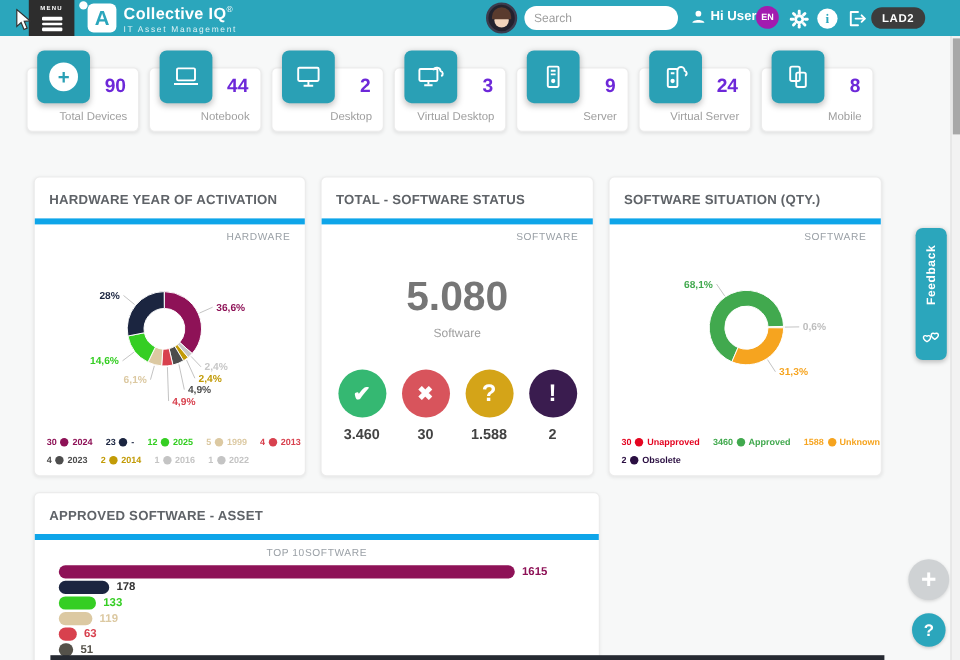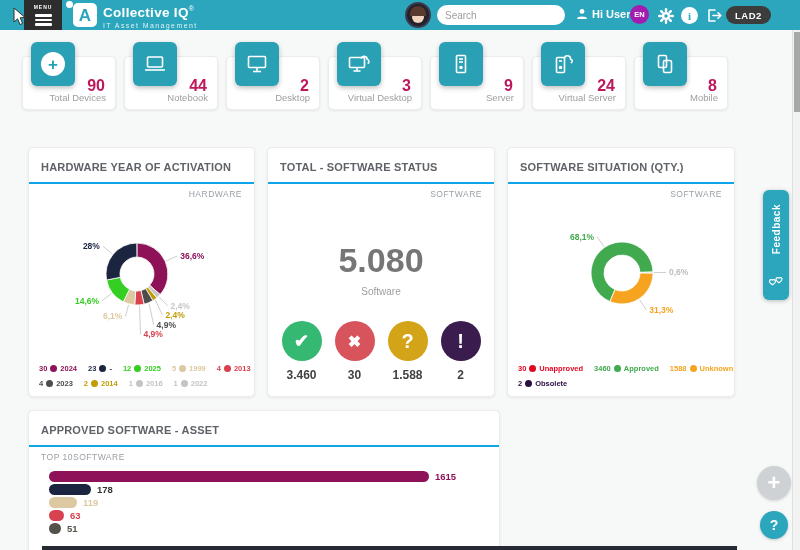--- a/index.html
+++ b/index.html
@@ -28,42 +28,42 @@
   .lang-badge{position:absolute;left:630px;top:5px;width:19px;height:19px;border-radius:50%;background:#a21caf;color:#fff;font-size:7.5px;font-weight:bold;display:flex;align-items:center;justify-content:center;cursor:pointer}
   .tb-ic{position:absolute;top:7px;width:17px;height:17px;cursor:pointer;display:flex;align-items:center;justify-content:center}
   .info-circle{background:#fff;border-radius:50%;color:#2BA6BC;font-weight:bold;font-size:11px;font-family:"Liberation Serif",serif}
   .env-badge{position:absolute;left:726px;top:6px;height:18px;padding:0 9px;border-radius:9px;background:#3c3c3c;color:#fff;font-size:9.5px;font-weight:bold;letter-spacing:.5px;display:flex;align-items:center;cursor:pointer}
   .cursor{position:absolute;left:13px;top:7px;z-index:60}
 
   
   .stats-row{position:absolute;top:56px;left:22px;display:flex;gap:8px;z-index:5}
   .stat-card{position:relative;width:94px;height:54px;background:#fff;border:1px solid #ececec;border-radius:5px;box-shadow:0 1px 3px rgba(0,0,0,.08);cursor:pointer}
   .stat-tile{position:absolute;left:8px;top:-15px;width:44px;height:44px;background:#2AA0B5;border-radius:6px;box-shadow:0 2px 5px rgba(0,0,0,.25);display:flex;align-items:center;justify-content:center}
-  .stat-num{position:absolute;right:10px;top:20px;font-size:16px;font-weight:bold;color:#be185d}
+  .stat-num{position:absolute;right:10px;top:7px;font-size:16px;font-weight:bold;color:#6d28d9}
   .stat-label{position:absolute;right:9px;bottom:6px;font-size:9.5px;color:#9e9e9e;white-space:nowrap}
   .plus-circ{width:24px;height:24px;border-radius:50%;background:#fff;color:#2AA0B5;font-size:17px;font-weight:bold;display:flex;align-items:center;justify-content:center;line-height:1}
 
   
   .card{position:absolute;background:#fff;border:1px solid #ececec;border-radius:5px;box-shadow:0 1px 3px rgba(0,0,0,.07)}
-  .card-head{padding:9px 12px 7px;border-bottom:2px solid #0ea5e9}
+  .card-head{padding:9px 12px 7px;border-bottom:5px solid #0ea5e9}
   .card-title{font-size:11px;font-weight:bold;color:#5f6368;letter-spacing:.2px}
   .card-badge{text-align:right;font-size:8.5px;color:#9aa0a6;letter-spacing:.5px;padding:5px 12px 0}
-  .sub-row{display:flex;justify-content:flex-start;padding:5px 12px 0;font-size:8.5px;color:#9aa0a6;letter-spacing:.5px}
+  .sub-row{display:flex;justify-content:center;padding:5px 12px 0;font-size:8.5px;color:#9aa0a6;letter-spacing:.5px}
   #card-hw{left:28px;top:147px;width:227px;height:250px}
   #card-status{left:267px;top:147px;width:228px;height:250px}
   #card-situation{left:507px;top:147px;width:228px;height:250px}
   #card-approved{left:28px;top:410px;width:472px;height:170px}
   .donut-svg{position:absolute;left:0;top:38px;pointer-events:none}
   .legend{position:absolute;left:10px;bottom:8px;right:6px}
   .lg-row{display:flex;align-items:center;gap:11px;margin-top:6px;flex-wrap:nowrap}
   .lg-item{display:flex;align-items:center;gap:3px;font-size:7.5px;font-weight:bold;white-space:nowrap}
   .lg-dot{width:7px;height:7px;border-radius:50%;display:inline-block}
 
   
-  .big-num{margin-top:42px;text-align:center;font-size:34px;font-weight:bold;color:#767676}
+  .big-num{margin-top:26px;text-align:center;font-size:34px;font-weight:bold;color:#767676}
   .big-lbl{text-align:center;font-size:10px;color:#9e9e9e;margin-top:6px}
   .status-row{display:flex;justify-content:center;gap:13px;margin-top:24px}
   .status-col{display:flex;flex-direction:column;align-items:center;gap:7px}
   .status-circle{width:40px;height:40px;border-radius:50%;color:#fff;display:flex;align-items:center;justify-content:center;font-weight:bold}
   .status-val{font-size:12px;font-weight:bold;color:#424242}
 
   
   .bars{position:absolute;left:20px;top:58px;right:10px}
   .bar-row{display:flex;align-items:flex-end;height:13px}
   .bar{height:11px;border-radius:6px}
@@ -399,20 +399,24 @@
   <div class="bars">
       <div class="bar-row">
         <div class="bar" style="width:380px;background:#8E1257"></div>
         <span class="bar-val" style="color:#8E1257">1615</span>
       </div>
       <div class="bar-row">
         <div class="bar" style="width:42px;background:#1B2540"></div>
         <span class="bar-val" style="color:#333333">178</span>
       </div>
       <div class="bar-row">
+        <div class="bar" style="width:31px;background:#35CE23"></div>
+        <span class="bar-val" style="color:#35CE23">133</span>
+      </div>
+      <div class="bar-row">
         <div class="bar" style="width:28px;background:#DCC9A2"></div>
         <span class="bar-val" style="color:#DCC9A2">119</span>
       </div>
       <div class="bar-row">
         <div class="bar" style="width:15px;background:#D8414E"></div>
         <span class="bar-val" style="color:#D8414E">63</span>
       </div>
       <div class="bar-row">
         <div class="bar" style="width:12px;background:#55524A"></div>
         <span class="bar-val" style="color:#55524A">51</span>

